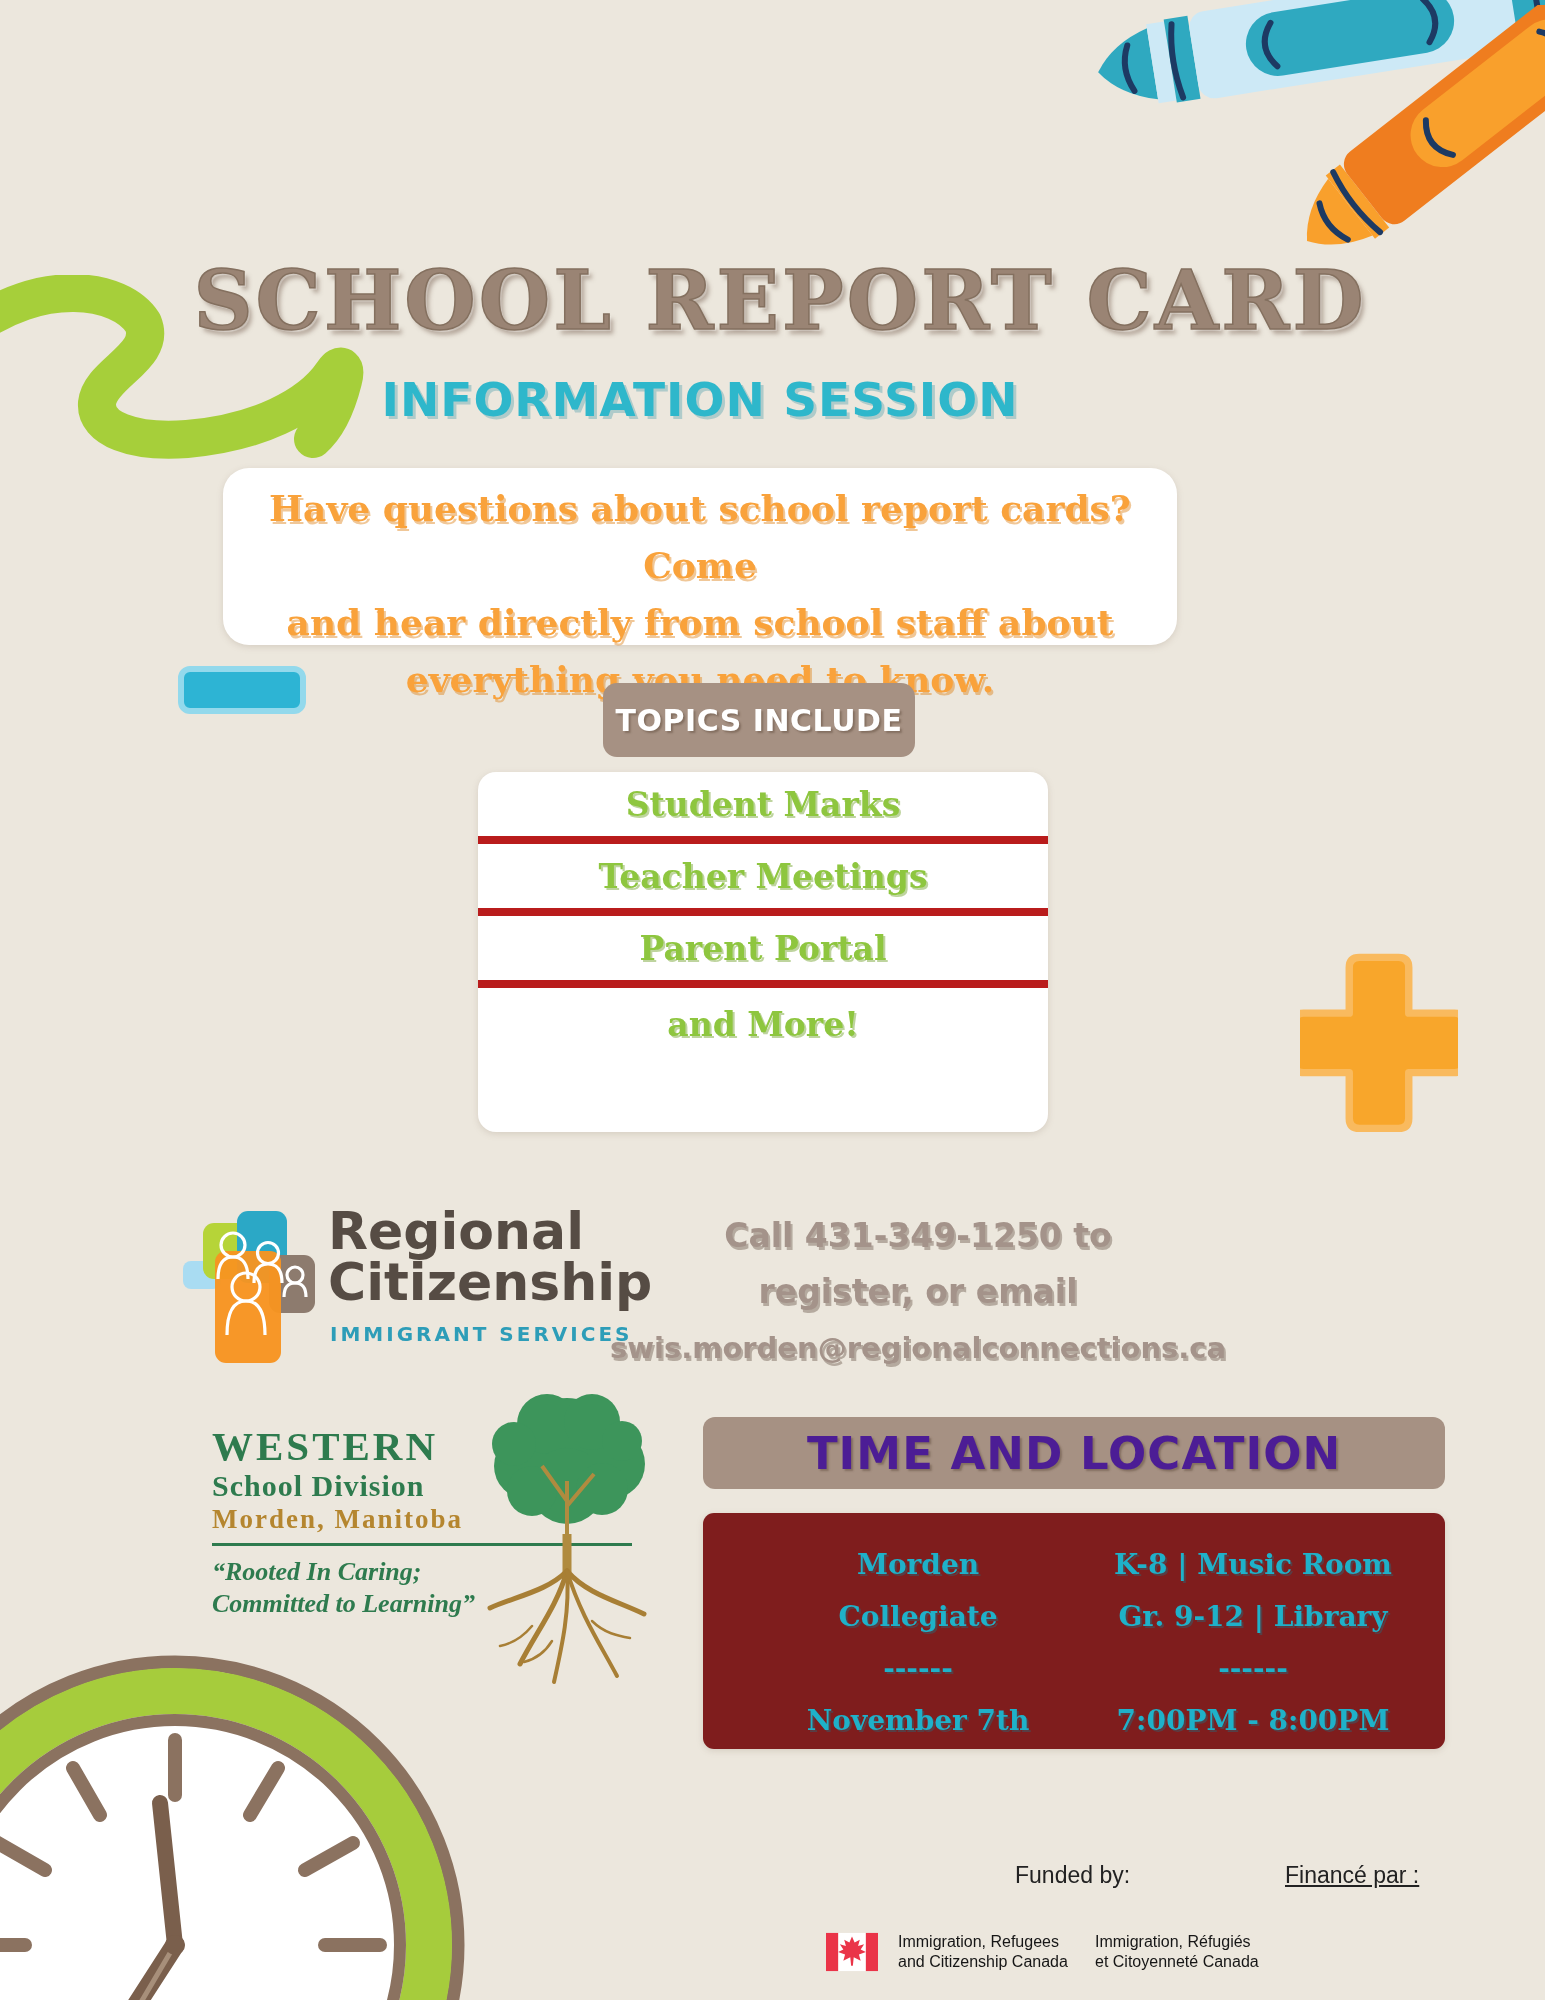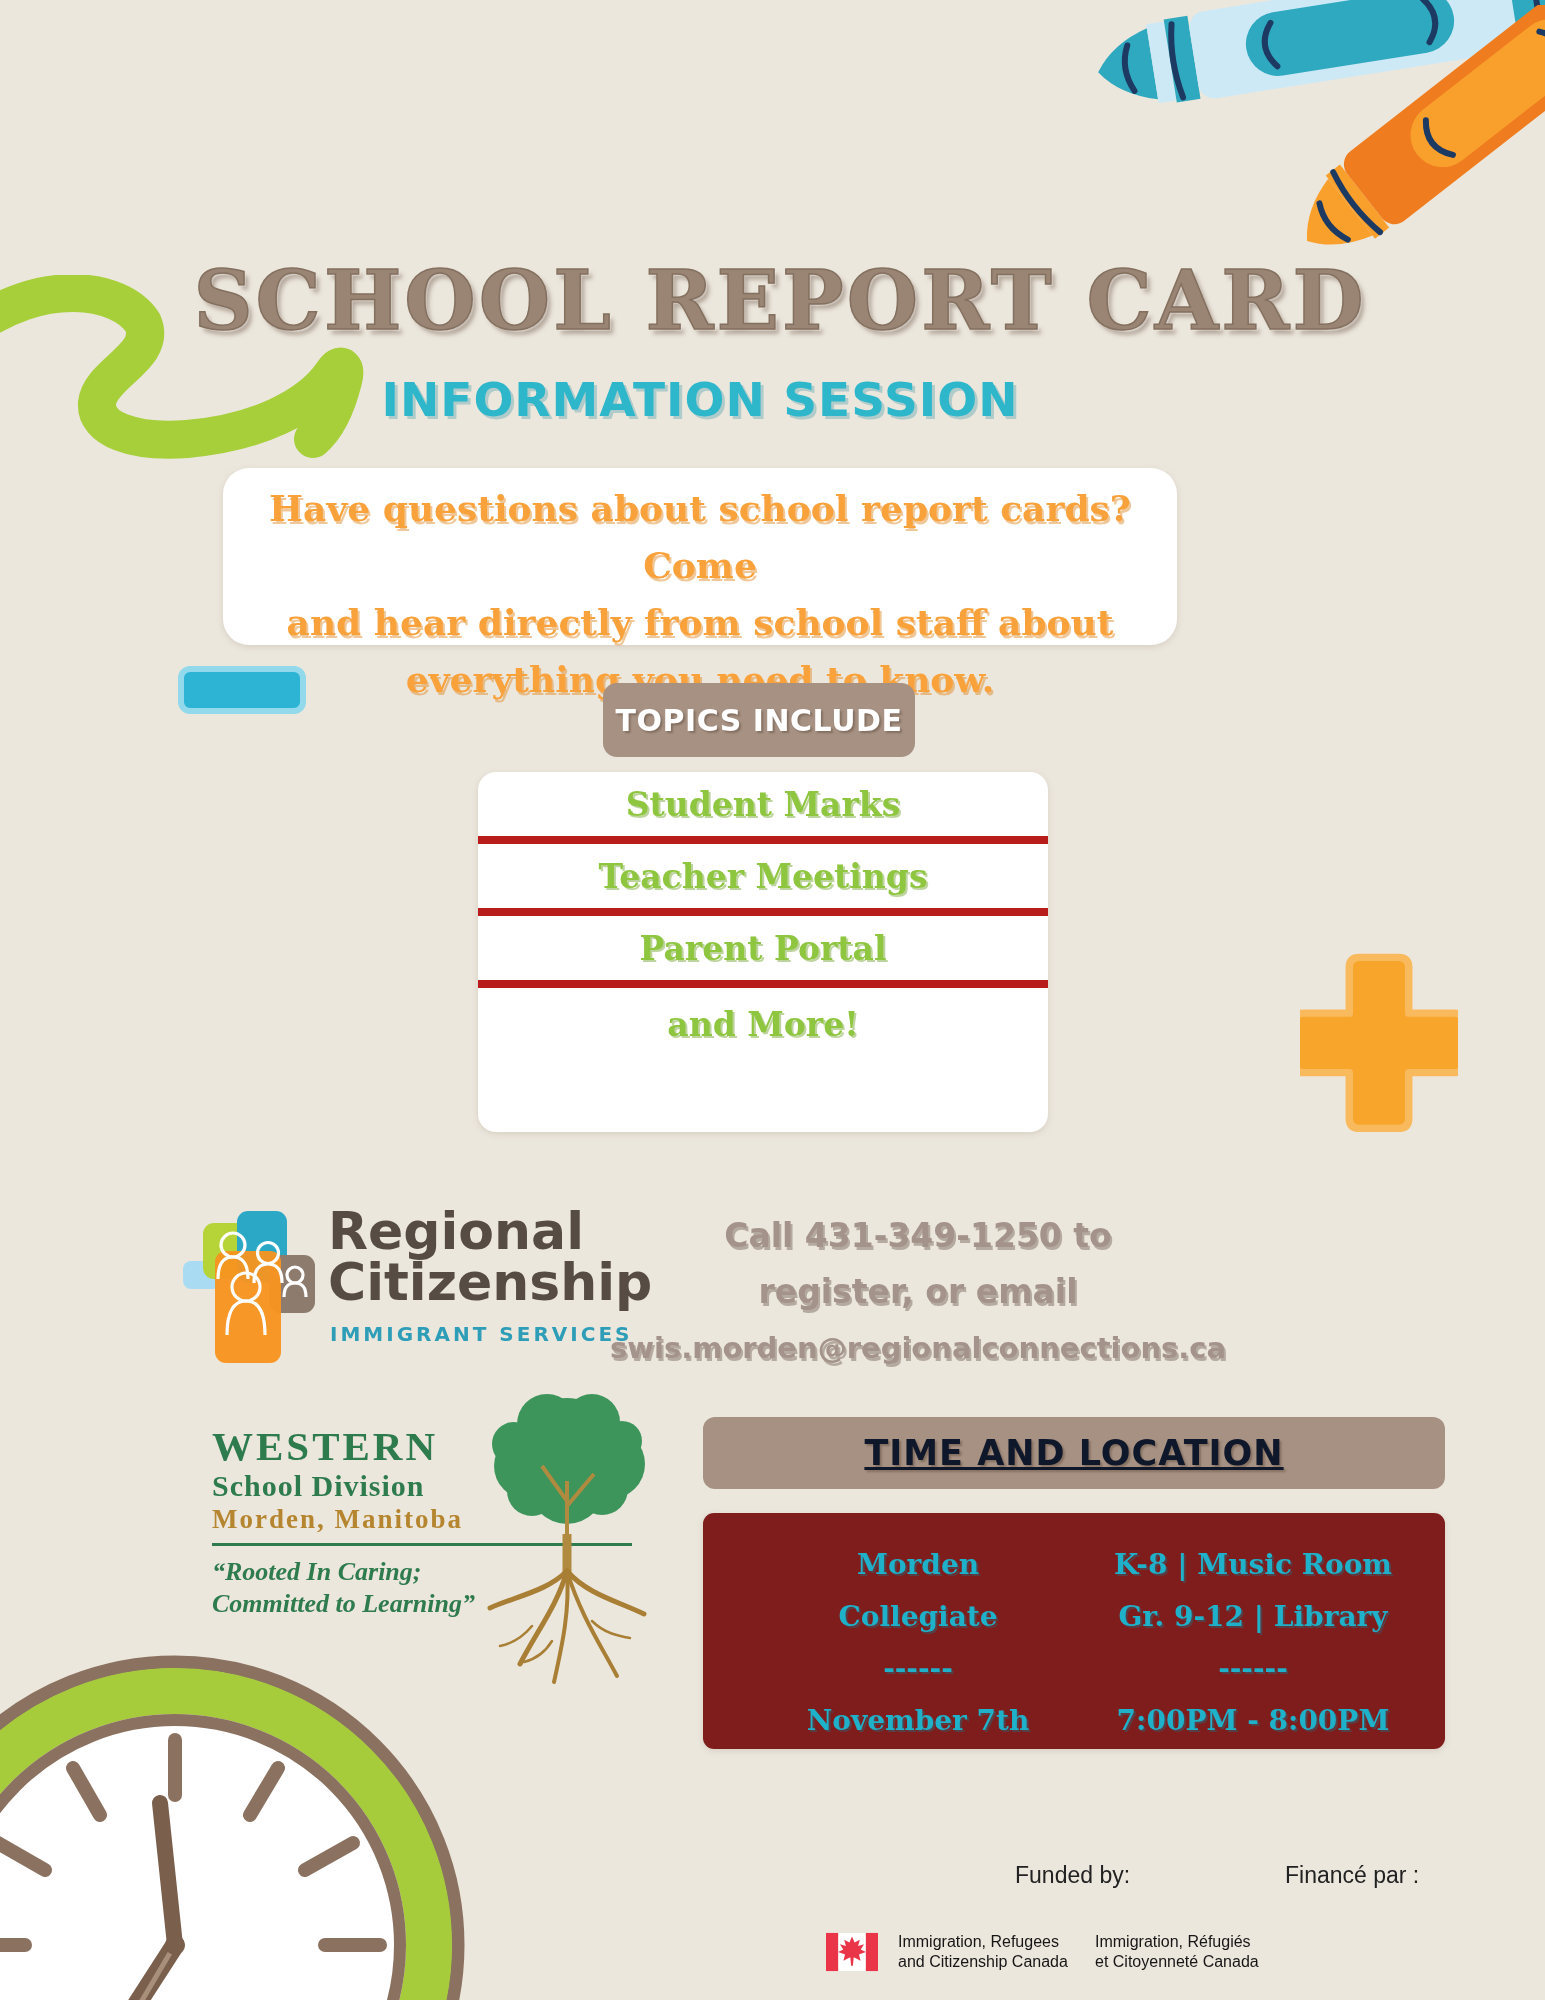--- a/index.html
+++ b/index.html
@@ -50,22 +50,22 @@
   .wsd{left:212px;top:1424px;font-family:"Liberation Serif",serif;color:#2e7b4e;}
   .wsd-name{font-size:41px;font-weight:bold;letter-spacing:3px;line-height:44px;}
   .wsd-div{font-size:30px;font-weight:bold;letter-spacing:1px;line-height:35px;}
   .wsd-city{font-size:27px;font-weight:bold;letter-spacing:2px;line-height:33px;color:#b5862f;}
   .wsd-line{width:420px;height:3px;background:#2e7b4e;margin:7px 0 10px 0;}
   .wsd-motto{font-size:26px;font-weight:bold;font-style:italic;line-height:32px;}
 
   
   .sched-badge{left:703px;top:1417px;width:742px;height:72px;background:#a69183;border-radius:12px;
                display:flex;align-items:center;justify-content:center;
-               font-size:35px;font-weight:bold;color:#0f172a;letter-spacing:1px;
-               text-shadow:2px 2px 2px rgba(90,70,55,.45);text-decoration:underline;}
+               font-size:45px;font-weight:bold;color:#4c1d95;letter-spacing:1px;
+               text-shadow:2px 2px 2px rgba(90,70,55,.45);}
   .sched-box{left:703px;top:1513px;width:742px;height:236px;background:#7f1d1d;border-radius:11px;
              box-shadow:0 2px 6px rgba(150,135,120,.25);}
   .sched-col{position:absolute;top:26px;text-align:center;
              font-family:"DejaVu Serif",serif;font-weight:bold;font-size:28px;color:#1fb1c9;
              text-shadow:2px 2px 0 rgba(18,125,145,.35);}
   .sched-col div{height:52px;line-height:52px;}
   .col-l{left:50px;width:330px;}
   .col-r{left:385px;width:330px;}
 
   
@@ -240,21 +240,21 @@
       <line x1="170" y1="222" x2="123" y2="195"></line>
       <line x1="225" y1="167" x2="198" y2="120"></line>
     </g>
     <line x1="300" y1="297" x2="285" y2="155" stroke="#7a5f4c" stroke-width="16" stroke-linecap="round"></line>
     <line x1="300" y1="297" x2="240" y2="390" stroke="#7a5f4c" stroke-width="19" stroke-linecap="round"></line>
     <line x1="295" y1="305" x2="252" y2="378" stroke="#a78f7a" stroke-width="5" stroke-linecap="round"></line>
     <circle cx="300" cy="297" r="10" fill="#7a5f4c"></circle>
   </svg>
 
   <div class="abs fund-label" style="left:1015px;top:1862px;">Funded by:</div>
-  <div class="abs fund-label" style="left:1285px;top:1862px;">Financé par :</div>
+  <div class="abs fund-label" style="left:1285px;top:1862px;text-decoration:underline;">Financé par :</div>
 
   <svg class="abs" style="left:826px;top:1931px;" width="52" height="42" viewBox="0 0 60 48">
     <rect x="14" y="2" width="32" height="44" fill="#ffffff"></rect>
     <rect x="0" y="2" width="14" height="44" fill="#ea3448"></rect>
     <rect x="46" y="2" width="14" height="44" fill="#ea3448"></rect>
     <path d="M30 6 L33 13 L39 10 L37 17 L44 15 L40 21 L46 24 L38 27 L40 34 L32 30 L31 40 L29 40
              L28 30 L20 34 L22 27 L14 24 L20 21 L16 15 L23 17 L21 10 L27 13 Z" fill="#ea3448"></path>
   </svg>
 
   <div class="abs ircc" style="left:898px;top:1932px;">

